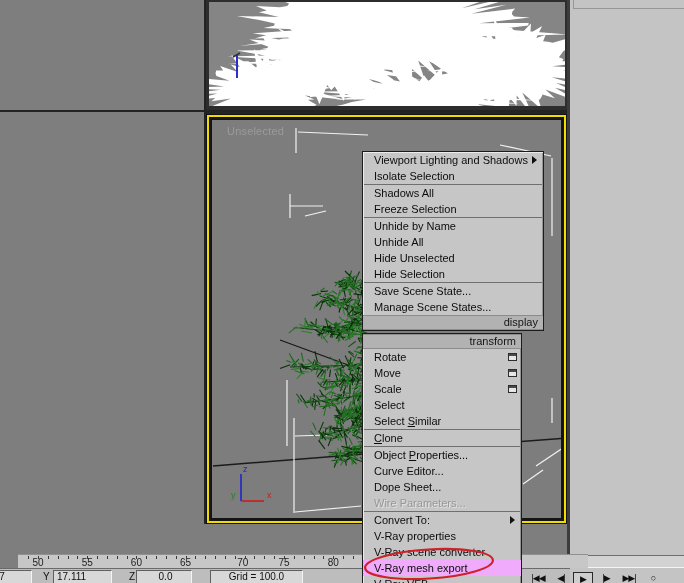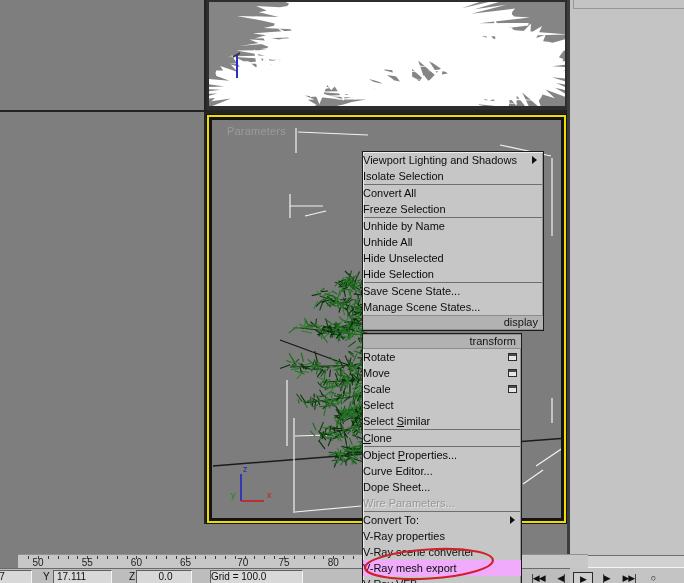--- a/index.html
+++ b/index.html
@@ -35,21 +35,21 @@
     border-top:1px solid #5f5f5f; border-left:1px solid #5f5f5f; border-bottom:1px solid #f4f4f4; border-right:1px solid #f4f4f4; }
   .coord-label { position:absolute; font-size:10px; color:#101010; }
   
   .pb-btn { position:absolute; top:572px; height:16px; font-size:9px; color:#101010; line-height:12px;
     letter-spacing:-1px; text-align:center; white-space:nowrap; }
   .pb-boxed { border:1px solid #2a2a2a; background:#cecece; padding:0 3px; }
   
   #quad-menu { position:absolute; left:362px; top:151px; z-index:40; font-size:11px; color:#0c0c0c; }
   .quad { background:#c6c6c6; border:1px solid #1c1c1c;
     box-shadow: inset 1px 1px 0 #ececec, inset -1px -1px 0 #939393; }
-  .menu-item { position:relative; height:16px; line-height:16px; white-space:nowrap; }
+  .menu-item { position:relative; height:16px; line-height:16px; padding-left:11px; white-space:nowrap; }
   .menu-item.highlighted { background:#f0abfc; }
   .menu-item.disabled { color:#989898; text-shadow:1px 1px 0 #e2e2e2; }
   .menu-item u { text-decoration:underline; }
   .menu-sep { height:1px; background:#6f6f6f; margin:0 1px; }
   .quad-title { height:15px; line-height:12px; text-align:right; padding-right:5px; font-size:11px;
     background:#b2b2b2; color:#151515; border-top:1px solid #8c8c8c; border-bottom:1px solid #8c8c8c; }
   .submenu-arrow { position:absolute; right:6px; top:4px; width:0; height:0;
     border-left:5px solid #111; border-top:4px solid transparent; border-bottom:4px solid transparent; }
   .settings-icon { position:absolute; right:4px; top:4px; width:9px; height:8px;
     border:1px solid #2c2c2c; background:#e6e6e6; }
@@ -117,21 +117,21 @@
             </g>
 
           <g id="axis-gizmo" font-size="9">
             <path d="M29,354 L29,381" stroke="#2026c8" stroke-width="1.6"></path>
             <path d="M29,381 L52,381" stroke="#c81d1d" stroke-width="1.6"></path>
             <text x="31" y="352" fill="#2026c8">z</text>
             <text x="19" y="378" fill="#1a8a1a">y</text>
             <text x="55" y="378" fill="#c81d1d">x</text>
           </g>
         </svg>
-        <span id="perspective-label">Parameters</span>
+        <span id="perspective-label">Unselected</span>
       </div>
     </div>
   </div>
 
   <div id="right-dark-edge"></div>
   <div id="right-panel">
     <div id="panel-vline"></div>
     <div id="panel-hline"></div>
     <div id="prompt-box"></div>
   </div>
@@ -181,37 +181,37 @@
       <span class="frame-tick" style="left: 344.72px;"></span>
       <span class="frame-tick" style="left: 354.56px;"></span>
     </div>
 
   <div id="status-bar"></div>
   <div class="sunken" style="left:-28px;top:570px;width:60px;text-align:center;">7</div>
   <span class="coord-label" style="left:43px;top:571px;">Y</span>
   <div class="sunken" style="left:53px;top:570px;width:59px;padding-left:3px;">17.111</div>
   <span class="coord-label" style="left:129px;top:571px;">Z</span>
   <div class="sunken" style="left:136px;top:570px;width:56px;padding-left:3px;text-align:center;">0.0</div>
-  <div class="sunken" style="left:210px;top:570px;width:93px;">Grid = 100.0</div>
+  <div class="sunken" style="left:210px;top:570px;width:93px;text-align:center;">Grid = 100.0</div>
 
   <div id="playback-controls">
       <div class="pb-btn" style="left: 526px; width: 24px;">|◀◀</div>
       <div class="pb-btn" style="left: 553px; width: 16px;">◀|</div>
       <div class="pb-btn pb-boxed" style="left: 573px; width: 20px;">▶</div>
       <div class="pb-btn" style="left: 598px; width: 16px;">|▶</div>
       <div class="pb-btn" style="left: 617px; width: 24px;">▶▶|</div>
       <div class="pb-btn" style="left: 646px; width: 14px;">○</div>
     </div>
 
   <div id="quad-menu">
       <div class="quad" id="display-quad" style="width: 182px;">
         <div class="menu-item"><span>Viewport Lighting and Shadows</span><span class="submenu-arrow"></span></div>
         <div class="menu-item"><span>Isolate Selection</span></div>
         <div class="menu-sep"></div>
-        <div class="menu-item"><span>Convert All</span></div>
+        <div class="menu-item"><span>Shadows All</span></div>
         <div class="menu-item"><span>Freeze Selection</span></div>
         <div class="menu-sep"></div>
         <div class="menu-item"><span>Unhide by Name</span></div>
         <div class="menu-item"><span>Unhide All</span></div>
         <div class="menu-item"><span>Hide Unselected</span></div>
         <div class="menu-item"><span>Hide Selection</span></div>
         <div class="menu-sep"></div>
         <div class="menu-item"><span>Save Scene State...</span></div>
         <div class="menu-item"><span>Manage Scene States...</span></div>
         <div class="quad-title">display</div>

